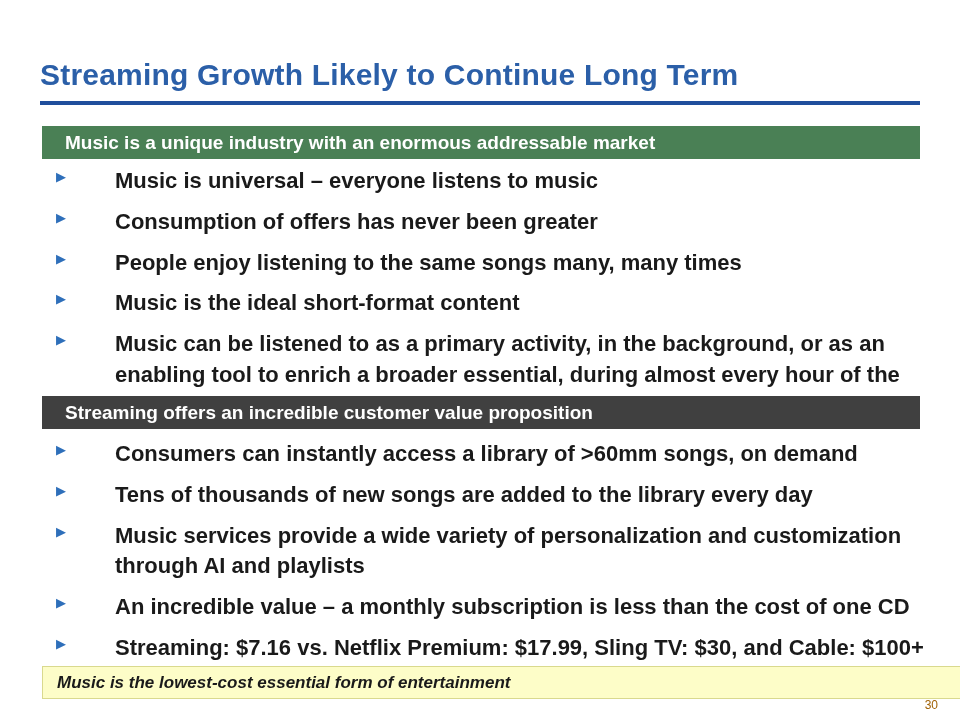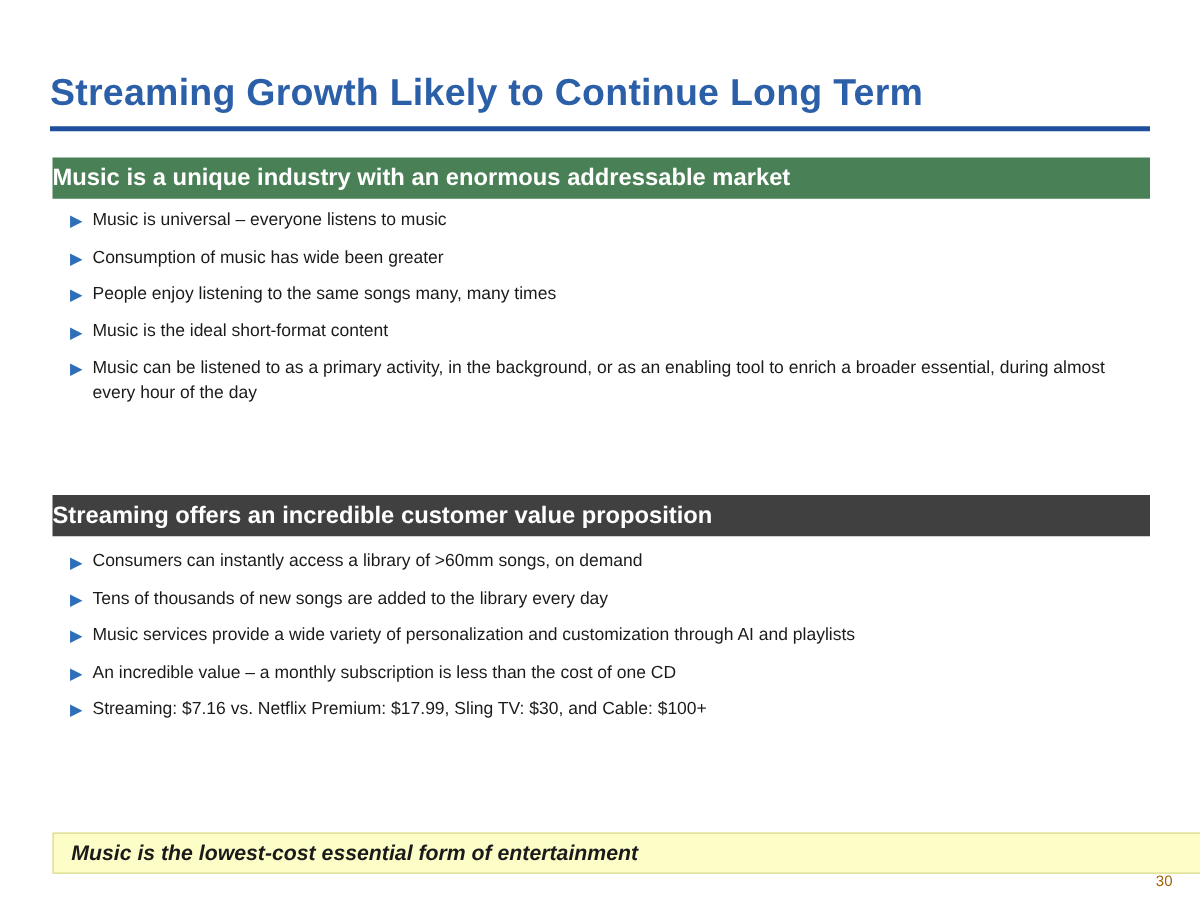--- a/index.html
+++ b/index.html
@@ -40,21 +40,21 @@
     height: 4px;
     background: #1f4e9c;
   }
   .band {
     position: absolute;
     left: 42px;
     width: 878px;
     height: 33px;
     display: flex;
     align-items: center;
-    padding-left: 0;
+    padding-left: 23px;
     box-sizing: border-box;
     color: #ffffff;
     font-size: 19px;
     font-weight: bold;
   }
   .band-green {
     background: #4a8055;
     top: 126px;
   }
   .band-blue {
@@ -79,25 +79,26 @@
     padding-top: 4px;
     text-align: left;
     padding-left: 14px;
     box-sizing: border-box;
     color: #2e6fba;
     font-size: 13px;
     line-height: 1;
   }
   .bullet .text {
     flex: 1 1 auto;
-    font-size: 14px;
-    font-weight: normal;
+    font-size: 22px;
+    font-weight: bold;
     color: #1a1a1a;
     line-height: 1.4;
     max-width: 840px;
+    margin-left: 41px;
   }
   .footer-box {
     position: absolute;
     left: 42px;
     top: 666px;
     width: 929px;
     height: 33px;
     background: #fdfdc8;
     border: 1px solid #d9d98e;
     box-sizing: border-box;
@@ -129,21 +130,21 @@
     <span>Music is a unique industry with an enormous addressable market</span>
   </div>
 
   <div class="bullets first">
     <div class="bullet">
       <span class="marker">▶</span>
       <span class="text">Music is universal – everyone listens to music</span>
     </div>
     <div class="bullet">
       <span class="marker">▶</span>
-      <span class="text">Consumption of music has wide been greater</span>
+      <span class="text">Consumption of offers has never been greater</span>
     </div>
     <div class="bullet">
       <span class="marker">▶</span>
       <span class="text">People enjoy listening to the same songs many, many times</span>
     </div>
     <div class="bullet">
       <span class="marker">▶</span>
       <span class="text">Music is the ideal short-format content</span>
     </div>
     <div class="bullet">

